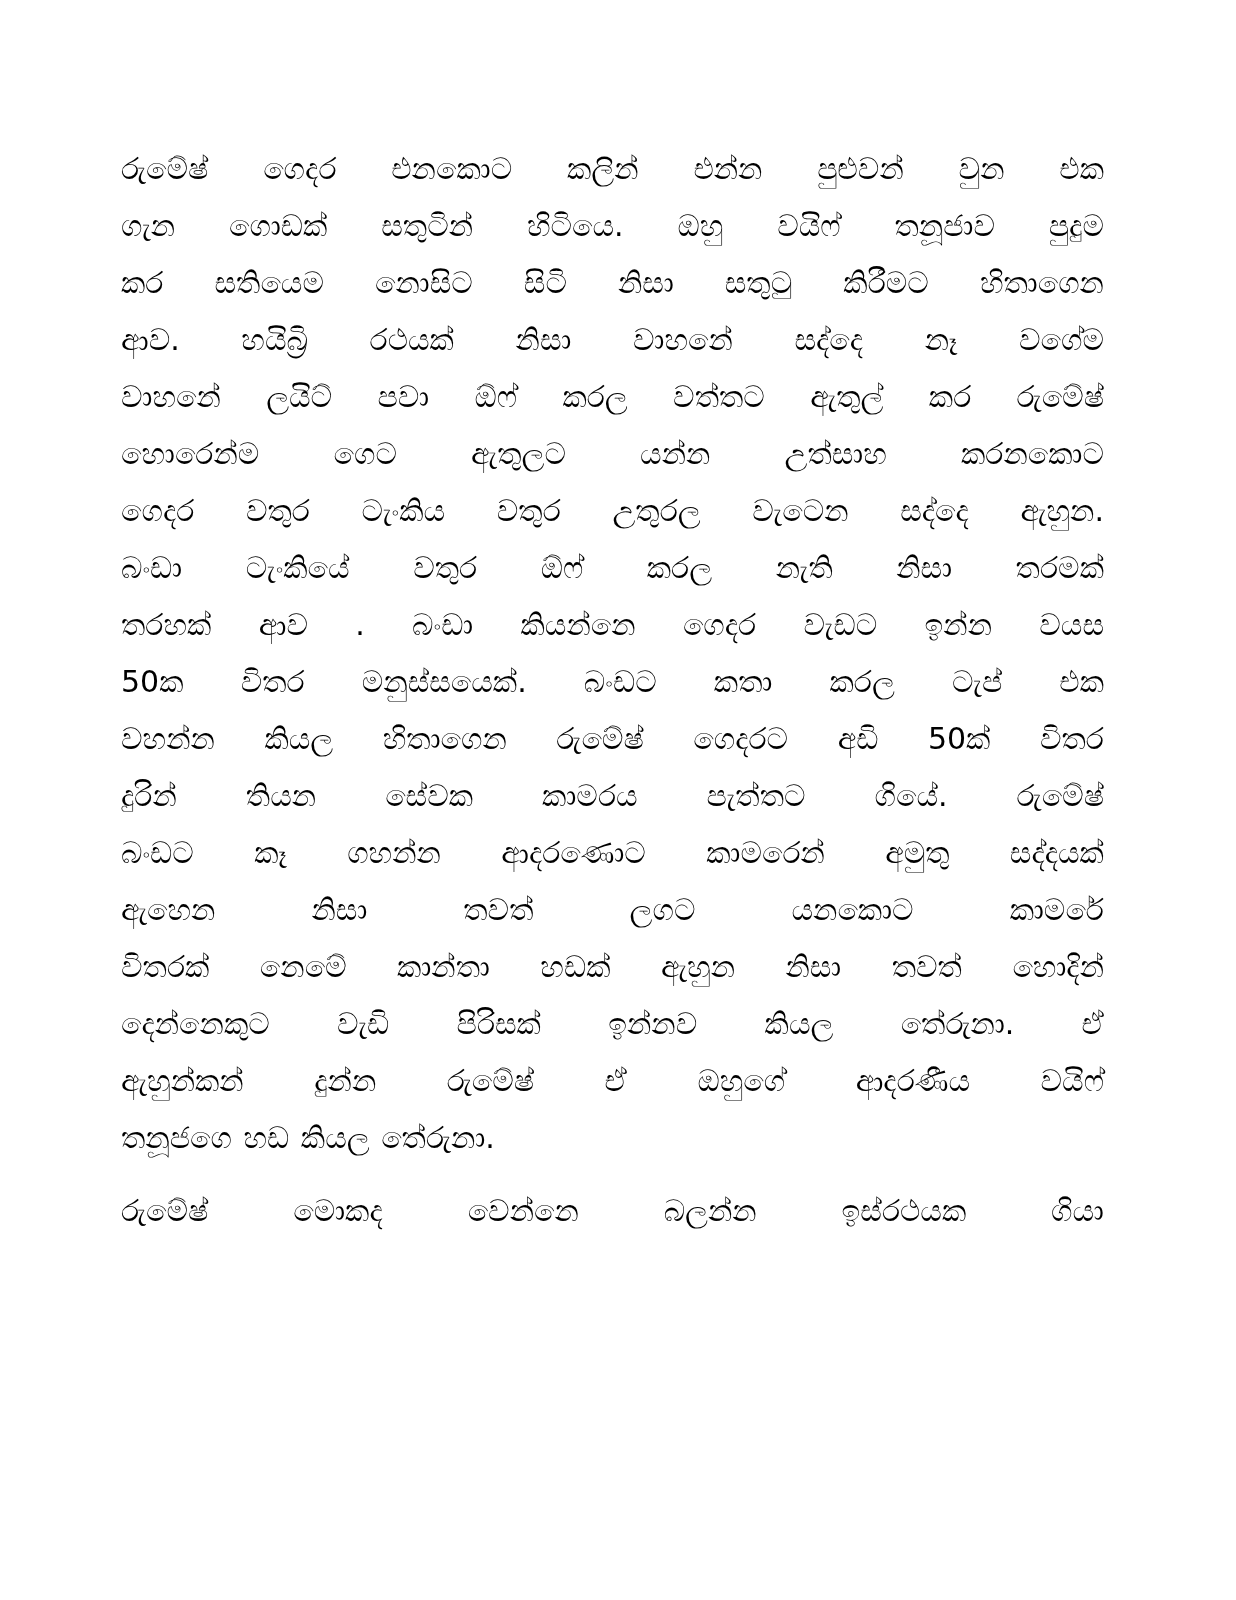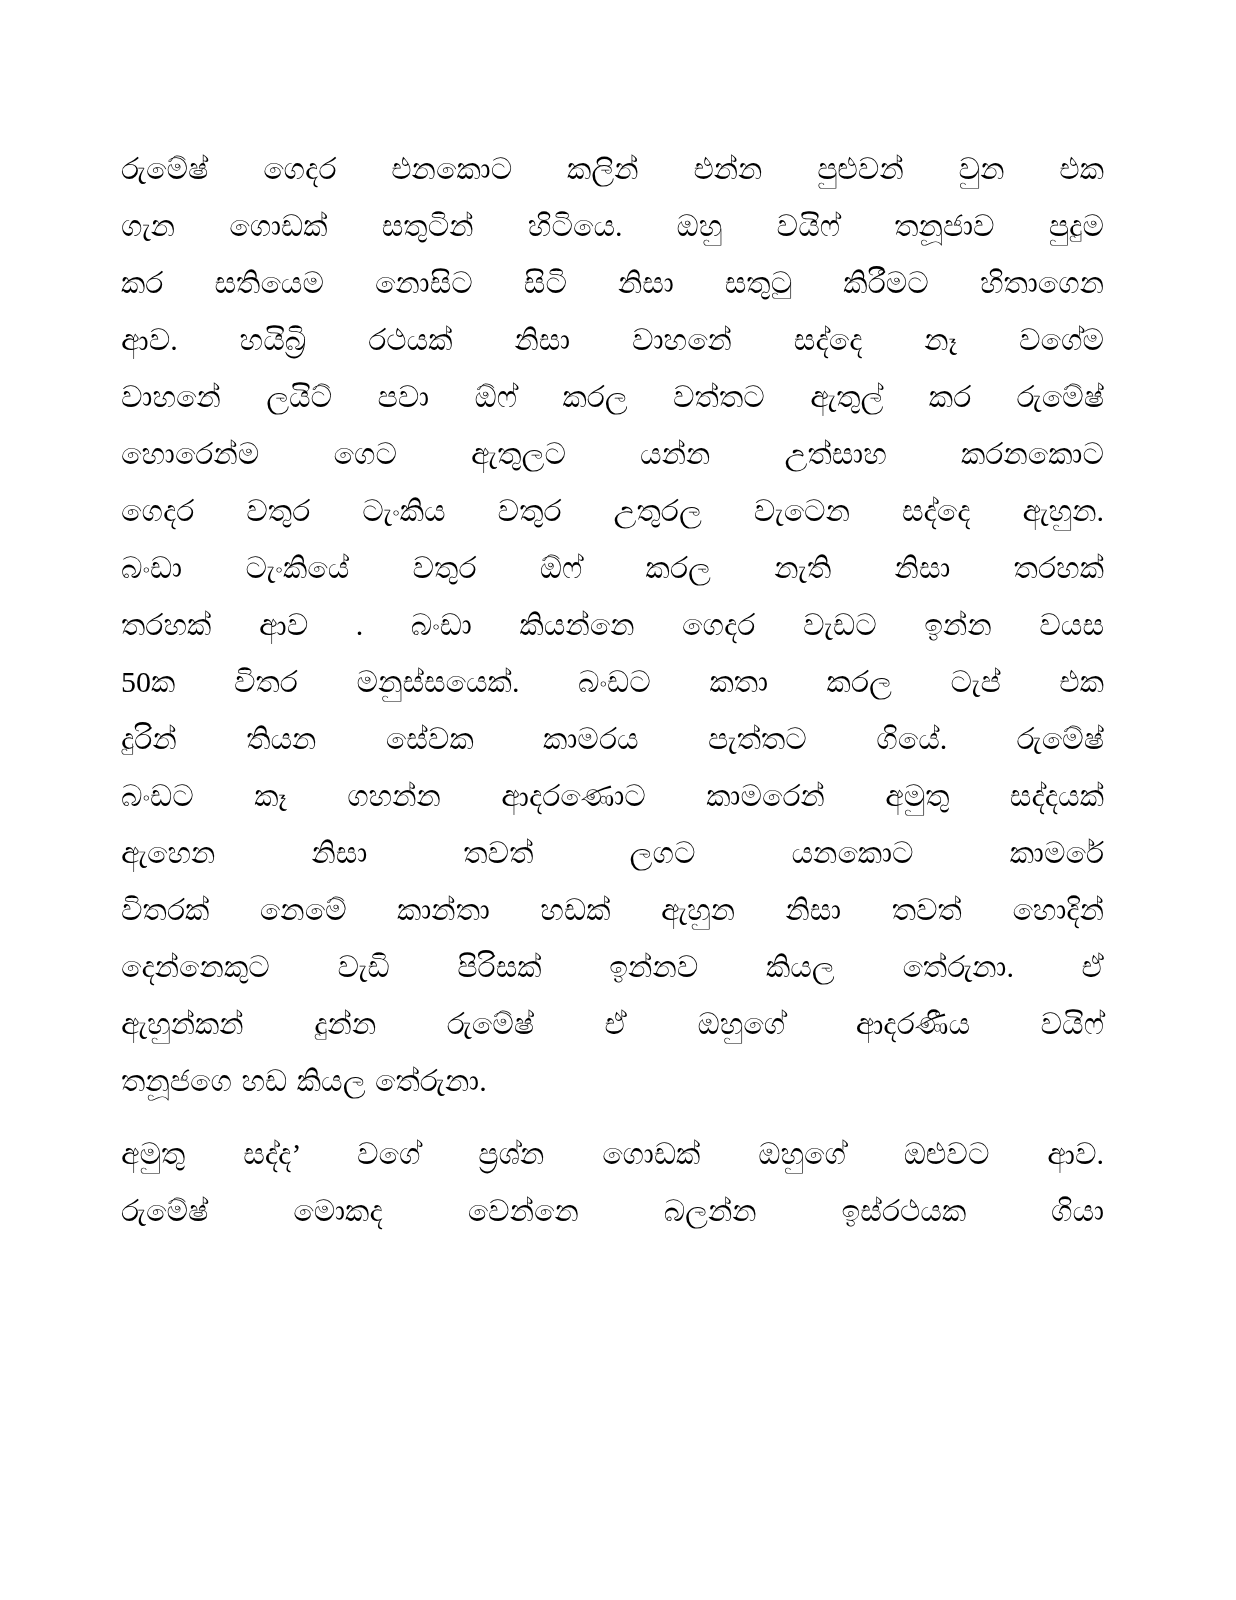--- a/index.html
+++ b/index.html
@@ -15,21 +15,20 @@
     width: 1236px;
     height: 1600px;
     background: #ffffff;
     color: #000000;
     padding: 140px 132px 0 121px;
     font-family: "DejaVu Sans", sans-serif;
     overflow: hidden;
   }
   .paragraph {
     margin: 0 0 16px 0;
-    font-family: Liberation Serif, serif;
   }
   .line {
     font-size: 30px;
     line-height: 57px;
     color: #000000;
     text-align: justify;
     text-align-last: justify;
     -moz-text-align-last: justify;
     white-space: normal;
     word-spacing: 2px;
@@ -46,29 +45,29 @@
 <div class="page">
   <div id="text-content" style="color: rgb(0, 0, 0);">
       <div class="paragraph">
         <div class="line">රුමේෂ් ගෙදර එනකොට කලින් එන්න පුළුවන් වුන එක</div>
         <div class="line">ගැන ගොඩක් සතුටින් හිටියෙ. ඔහු වයිෆ් තනූජාව පුදුම</div>
         <div class="line">කර සතියෙම නොසිට සිටි නිසා සතුටු කිරීමට හිතාගෙන</div>
         <div class="line">ආව. හයිබ්‍රි රථයක් නිසා වාහනේ සද්දෙ නෑ වගේම</div>
         <div class="line">වාහනේ ලයිට් පවා ඕෆ් කරල වත්තට ඇතුල් කර රුමේෂ්</div>
         <div class="line">හොරෙන්ම ගෙට ඇතුලට යන්න උත්සාහ කරනකොට</div>
         <div class="line">ගෙදර වතුර ටැංකිය වතුර උතුරල වැටෙන සද්දෙ ඇහුන.</div>
-        <div class="line">බංඩා ටැංකියේ වතුර ඕෆ් කරල නැති නිසා තරහක්</div>
+        <div class="line">බංඩා ටැංකියේ වතුර ඕෆ් කරල නැති නිසා තරමක්</div>
         <div class="line">තරහක් ආව . බංඩා කියන්නෙ ගෙදර වැඩට ඉන්න වයස</div>
         <div class="line">50ක විතර මනුස්සයෙක්. බංඩට කතා කරල ටැප් එක</div>
+        <div class="line">වහන්න කියල හිතාගෙන රුමේෂ් ගෙදරට අඩි 50ක් විතර</div>
         <div class="line">දුරින් තියන සේවක කාමරය පැත්තට ගියේ. රුමේෂ්</div>
         <div class="line">බංඩට කෑ ගහන්න ආදරණොට කාමරෙන් අමුතු සද්දයක්</div>
         <div class="line">ඇහෙන නිසා තවත් ලගට යනකොට කාමරේ</div>
         <div class="line">විතරක් නෙමේ කාන්තා හඩක් ඇහුන නිසා තවත් හොදින්</div>
         <div class="line">දෙන්නෙකුට වැඩි පිරිසක් ඉන්නව කියල තේරුනා. ඒ</div>
         <div class="line">ඇහුන්කන් දුන්න රුමේෂ් ඒ ඔහුගේ ආදරණීය වයිෆ්</div>
         <div class="line para-end">තනූජගෙ හඩ කියල තේරුනා.</div>
       </div>
       <div class="paragraph">
-        <div class="line">අමුතු සද්ද’ වගේ ප්‍රශ්න ගොඩක් ඔහුගේ ඔළුවට ආව.</div>
         <div class="line">රුමේෂ් මොකද වෙන්නෙ බලන්න ඉස්රථයක ගියා</div>
       </div>
     </div>
 </div>
 
 </body></html>

